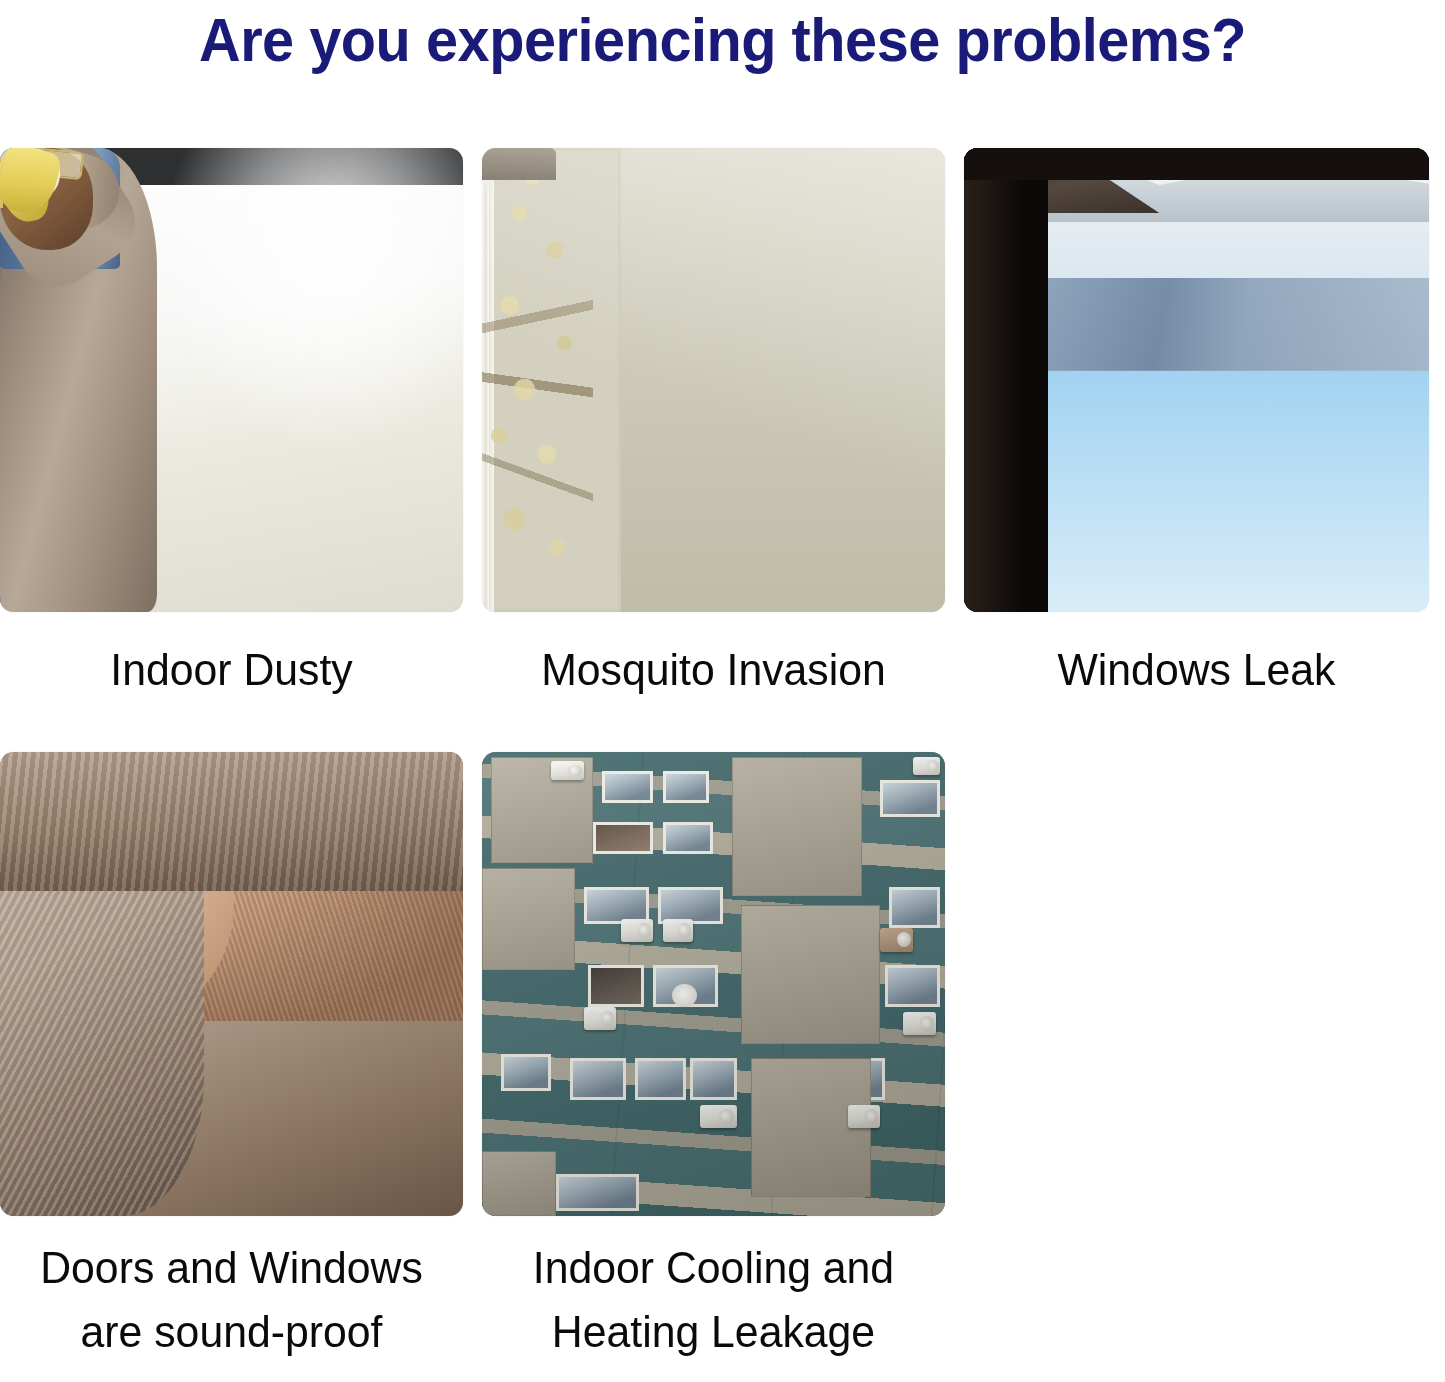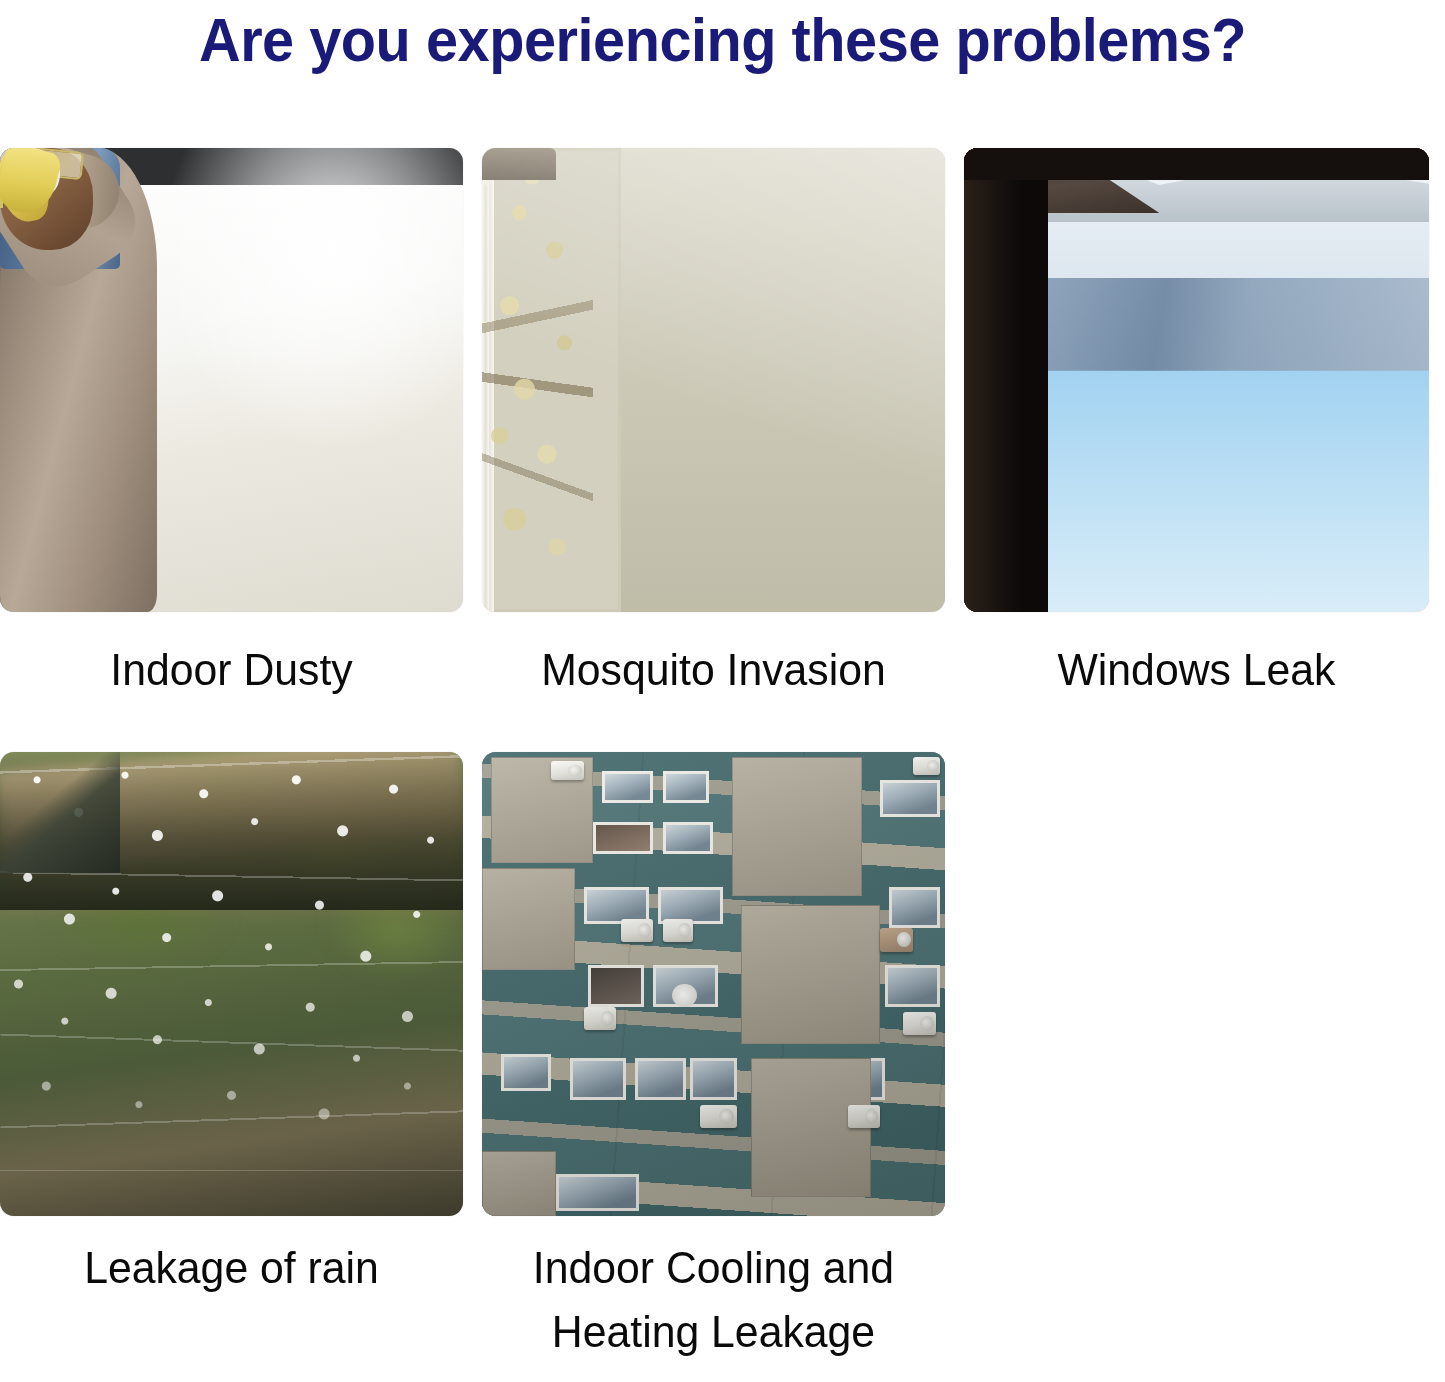--- a/index.html
+++ b/index.html
@@ -594,34 +594,40 @@
         <div class="layer p2-sash"></div>
         <div class="layer p2-handle"></div>
         <div class="layer p2-frameL"></div>
         <div class="layer p2-frameR"></div>
         <div class="layer p2-frameTop"></div>
         <div class="layer p2-frameBot"></div>
       </div>
       <div class="caption">Windows Leak</div>
     </div>
 
-
-    <div class="cell row2 cell-5">
+    <div class="cell row2 cell-4">
       <div class="photo">
-        <div class="layer p5-base"></div>
-        <div class="layer p5-folia"></div>
-        <div class="layer p5-warmband"></div>
-        <div class="layer p5-sill"></div>
-        <div class="layer p5-dark"></div>
-        <div class="layer p5-runs"></div>
-        <div class="layer p5-drops"></div>
-        <div class="layer p5-edge"></div>
+        <div class="layer p4-base"></div>
+        <div class="layer p4-bg"></div>
+        <div class="layer p4-adultface"></div>
+        <div class="layer p4-adultnose"></div>
+        <div class="layer p4-head"></div>
+        <div class="layer p4-ear"></div>
+        <div class="layer p4-eye"></div>
+        <div class="layer p4-nose"></div>
+        <div class="layer p4-mouth"></div>
+        <div class="layer p4-bib"></div>
+        <div class="layer p4-blanket"></div>
+        <div class="layer p4-blanket2"></div>
+        <div class="layer p4-warm"></div>
       </div>
-      <div class="caption">Leakage of rain</div>
+      <div class="caption">Doors and Windows
+are sound-proof</div>
     </div>
+
 
     <div class="cell row2 cell-6">
       <div class="photo">
         <div class="layer p6-base"></div>
         <div class="layer p6-stripes"></div>
         <div class="layer p6-slabs"></div>
         <div class="p6-win p6-w1"></div>
         <div class="p6-win p6-w2"></div>
         <div class="p6-win p6-w19"></div>
         <div class="p6-win p6-w18"></div>

